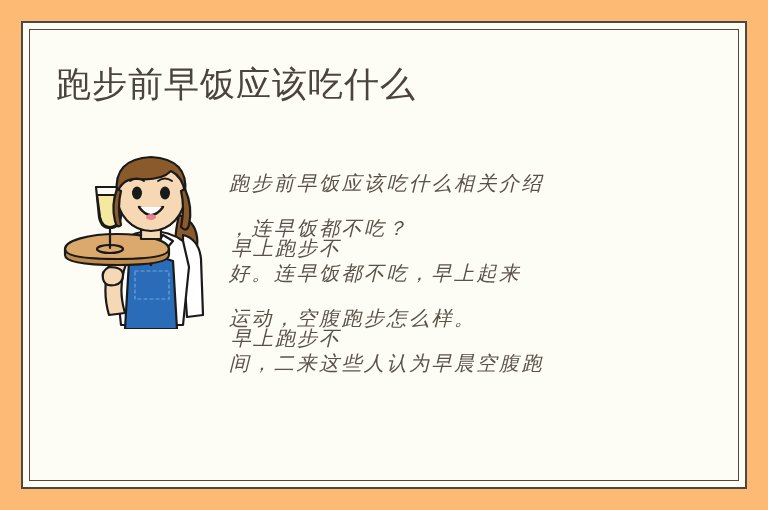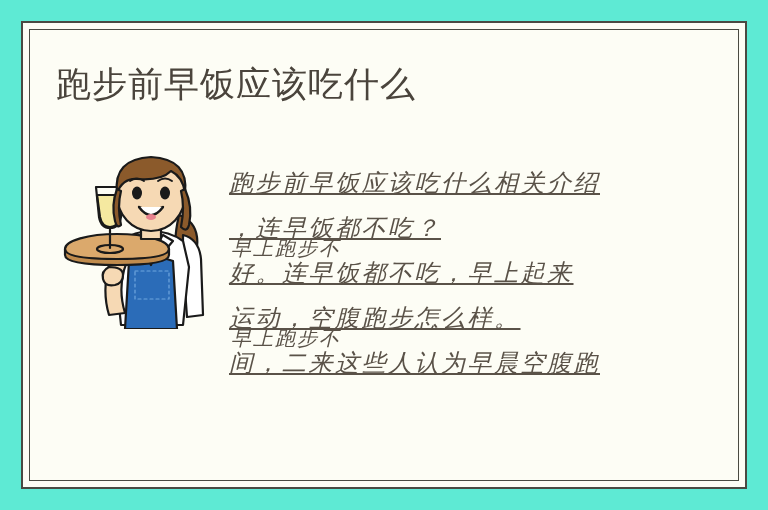--- a/index.html
+++ b/index.html
@@ -11,21 +11,21 @@
     height: 510px;
     background: #FCFCEF;
     font-family: "Liberation Sans", sans-serif;
     overflow: hidden;
   }
 
   .page {
     position: relative;
     width: 768px;
     height: 510px;
-    background: #5eead4;
+    background: #fdba74;
   }
 
   
   .frame-outer {
     position: absolute;
     left: 21px;
     top: 21px;
     width: 726px;
     height: 468px;
     border: 2px solid #4A4A42;
@@ -82,27 +82,26 @@
   
   .body-copy {
     position: absolute;
     left: 200px;
     top: 132px;
     width: 440px;
     color: #5A5248;
     font-family: "DejaVu Sans", "Liberation Sans", sans-serif;
   }
   .copy-line {
-    font-size: 24px;
+    font-size: 20px;
     line-height: 45px;
     letter-spacing: 2.5px;
     white-space: nowrap;
     font-style: italic;
     font-weight: 400;
-    text-decoration: underline;
   }
   
   .overlap-wrap {
     position: relative;
     height: 0;
   }
   .overlap-frag {
     position: absolute;
     top: -16px;
     left: 2px;

